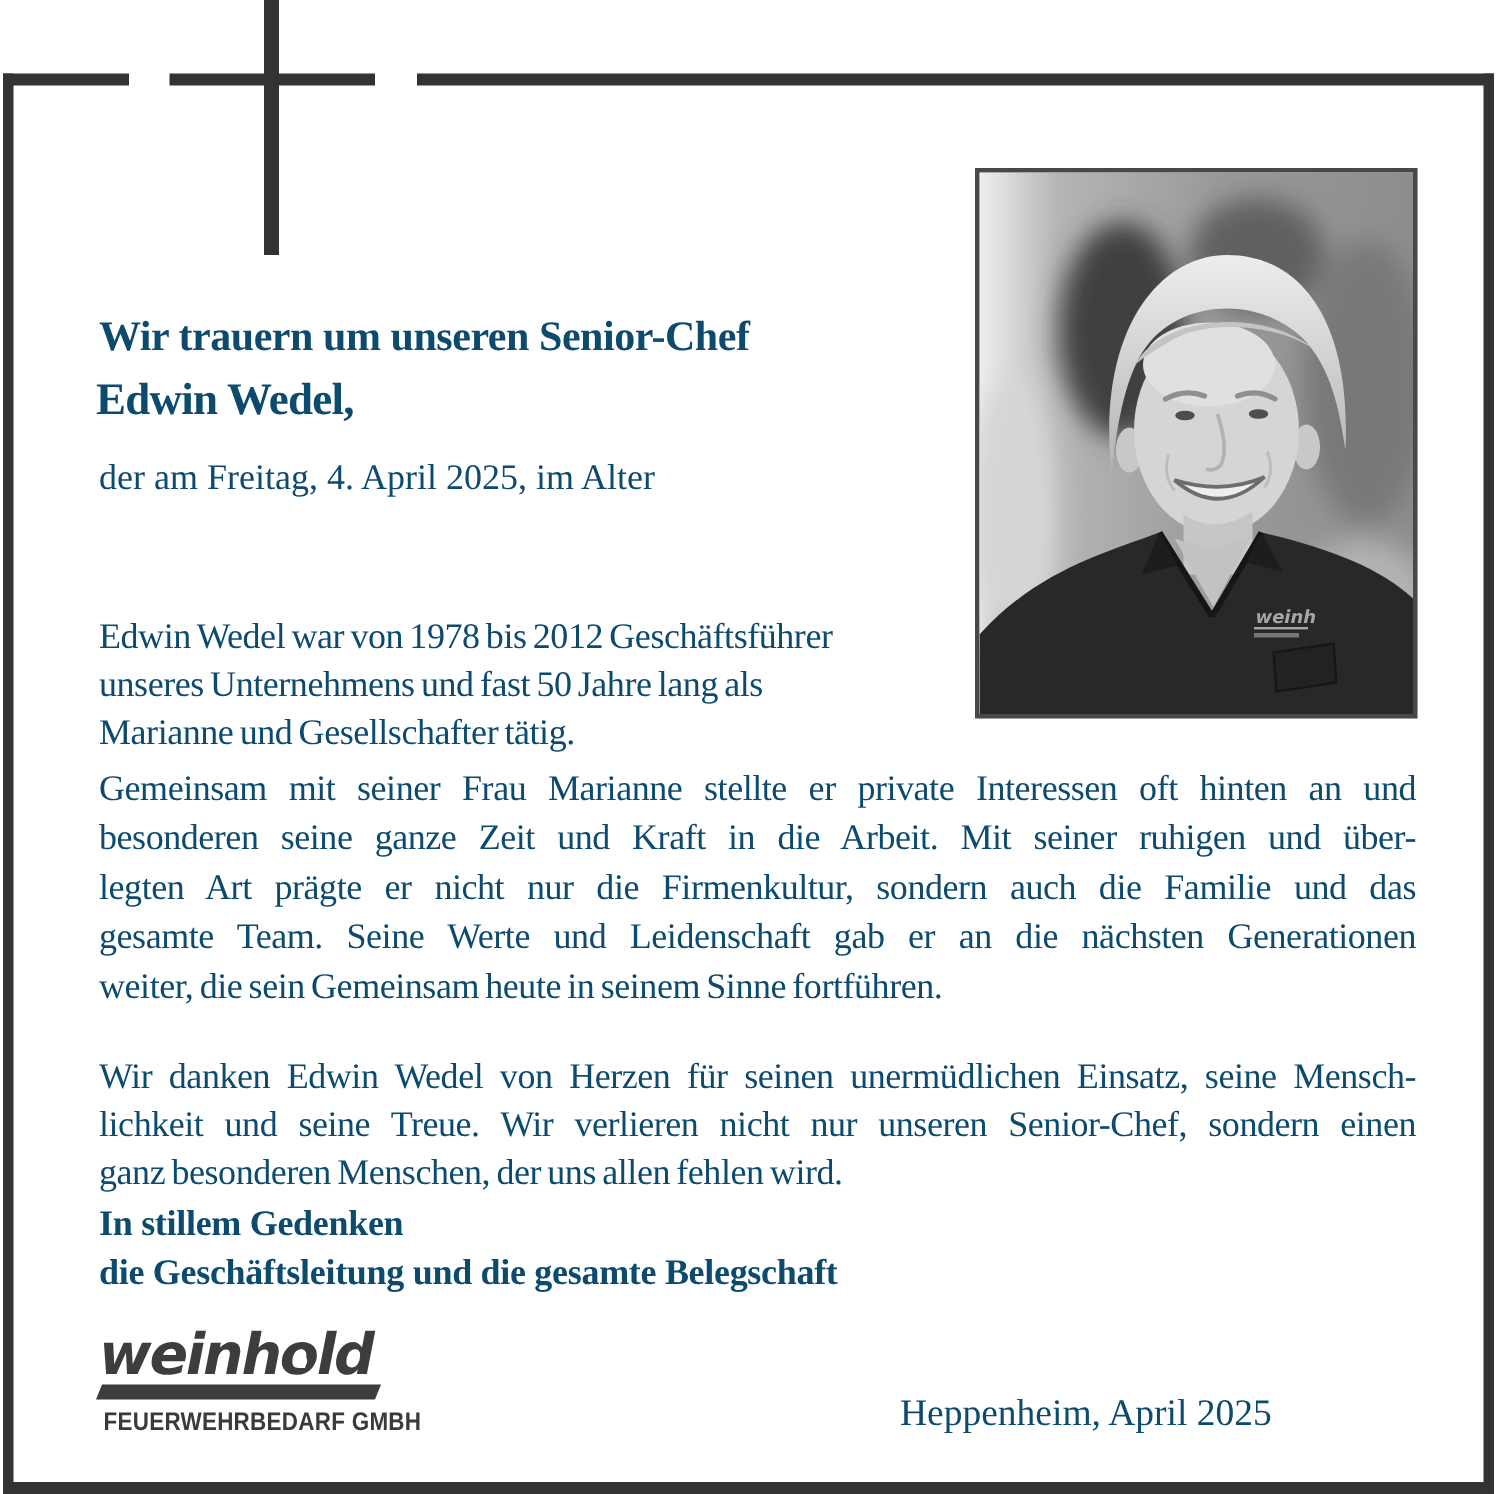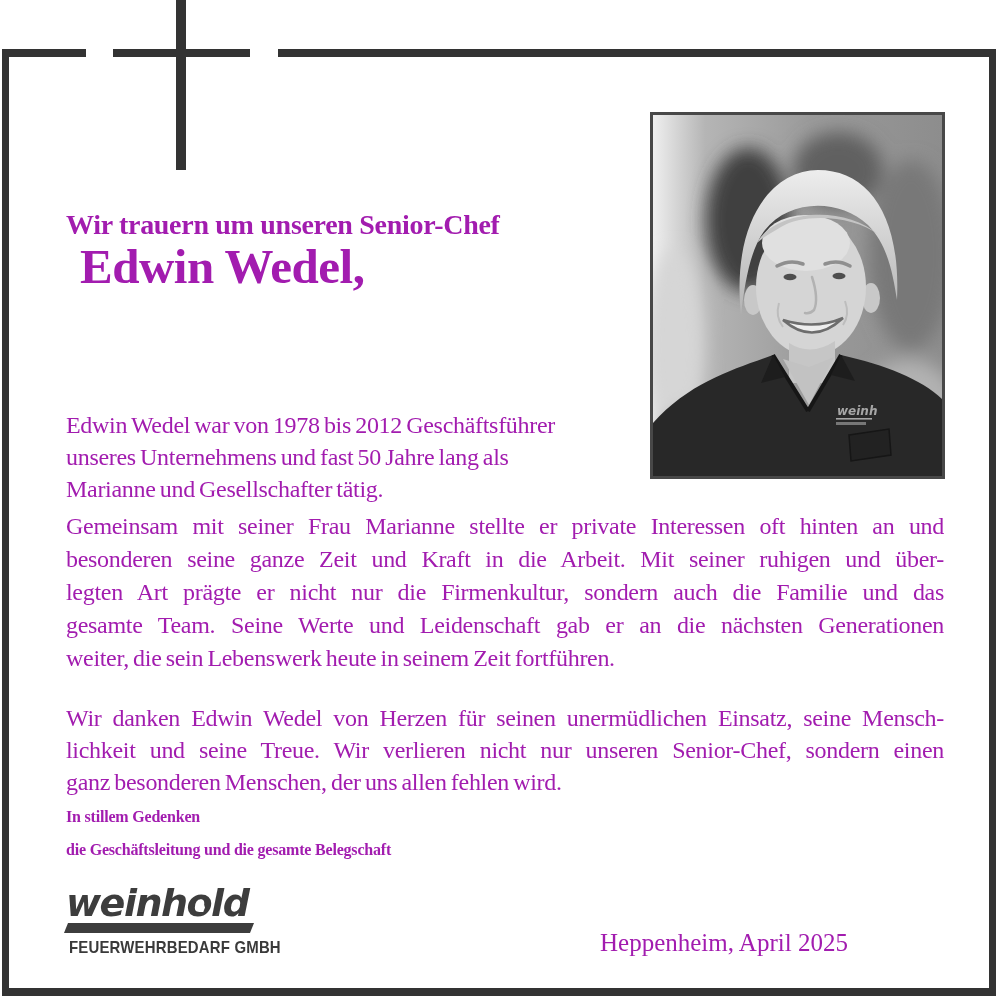--- a/index.html
+++ b/index.html
@@ -10,30 +10,30 @@
   .bar{position:absolute;background:#333333;}
   .frame-top-1{left:2px;top:49px;width:84px;height:8px;}
   .frame-top-2{left:113px;top:49px;width:137px;height:8px;}
   .frame-top-3{left:278px;top:49px;width:718px;height:8px;}
   .frame-left{left:2px;top:49px;width:7px;height:947px;}
   .frame-right{left:989px;top:49px;width:7px;height:947px;}
   .frame-bottom{left:2px;top:988px;width:994px;height:8px;}
   .cross-vertical{left:176px;top:0;width:10px;height:170px;}
 
   
-  .txt{position:absolute;color:#a21caf;}
+  .txt{position:absolute;color:#0c4a6e;}
   .title{left:66px;top:208px;font-size:28px;line-height:34px;font-weight:bold;letter-spacing:-0.3px;}
-  .name{left:80px;top:241px;font-size:49px;line-height:52px;font-weight:bold;letter-spacing:-0.5px;}
+  .name{left:64px;top:241px;font-size:30px;line-height:52px;font-weight:bold;letter-spacing:-0.5px;}
   .intro{left:66px;top:303px;font-size:24px;line-height:33px;}
   .para{font-size:24px;letter-spacing:-0.3px;word-spacing:-1.5px;}
   .para1{left:66px;top:409px;width:570px;line-height:32px;}
   .para2{left:66px;top:510px;width:878px;line-height:33px;}
   .para3{left:66px;top:702px;width:878px;line-height:32px;}
   .jline{text-align:justify;text-align-last:justify;white-space:nowrap;overflow:hidden;}
-  .signoff{left:66px;top:800px;font-size:16px;line-height:33px;font-weight:bold;letter-spacing:-0.2px;}
+  .signoff{left:66px;top:800px;font-size:24px;line-height:33px;font-weight:bold;letter-spacing:-0.2px;}
   .place-date{left:600px;top:929px;width:345px;text-align:left;font-size:25px;}
 
   
   .photo{position:absolute;left:650px;top:112px;width:289px;height:361px;border:3px solid #484848;background:#e5e5e5;}
   .photo svg{display:block;}
 
   
   .logo-name{left:66px;top:882px;font-family:"DejaVu Sans",sans-serif;font-style:italic;font-weight:bold;
              font-size:38px;line-height:42px;letter-spacing:-1.5px;color:#3d3d3d;}
   .logo-flame{position:absolute;left:197px;top:899px;width:8px;height:13px;background:#ffffff;
@@ -52,20 +52,21 @@
   <div class="bar frame-top-3"></div>
   <div class="bar cross-vertical"></div>
   <div class="bar frame-left"></div>
   <div class="bar frame-right"></div>
   <div class="bar frame-bottom"></div>
 
   <div class="txt title">Wir trauern um unseren Senior-Chef</div>
   <div class="txt name">Edwin Wedel,</div>
 
   <div class="txt intro">
+    <div>der am Freitag, 4. April 2025, im Alter</div>
   </div>
 
   <div class="photo">
     <svg width="289" height="361" viewBox="0 0 289 361" xmlns="http://www.w3.org/2000/svg">
       <defs>
         <linearGradient id="bgGrad" x1="0" y1="0" x2="1" y2="0">
           <stop offset="0" stop-color="#efefef"></stop>
           <stop offset="0.18" stop-color="#b5b5b5"></stop>
           <stop offset="0.55" stop-color="#9a9a9a"></stop>
           <stop offset="1" stop-color="#8d8d8d"></stop>
@@ -141,21 +142,21 @@
     <div>Edwin Wedel war von 1978 bis 2012 Geschäftsführer</div>
     <div>unseres Unternehmens und fast 50 Jahre lang als</div>
     <div>Marianne und Gesellschafter tätig.</div>
   </div>
 
   <div class="txt para para2">
     <div class="jline">Gemeinsam mit seiner Frau Marianne stellte er private Interessen oft hinten an und</div>
     <div class="jline">besonderen seine ganze Zeit und Kraft in die Arbeit. Mit seiner ruhigen und über-</div>
     <div class="jline">legten Art prägte er nicht nur die Firmenkultur, sondern auch die Familie und das</div>
     <div class="jline">gesamte Team. Seine Werte und Leidenschaft gab er an die nächsten Generationen</div>
-    <div>weiter, die sein Lebenswerk heute in seinem Zeit fortführen.</div>
+    <div>weiter, die sein Gemeinsam heute in seinem Sinne fortführen.</div>
   </div>
 
   <div class="txt para para3">
     <div class="jline">Wir danken Edwin Wedel von Herzen für seinen unermüdlichen Einsatz, seine Mensch-</div>
     <div class="jline">lichkeit und seine Treue. Wir verlieren nicht nur unseren Senior-Chef, sondern einen</div>
     <div>ganz besonderen Menschen, der uns allen fehlen wird.</div>
   </div>
 
   <div class="txt signoff">
     <div>In stillem Gedenken</div>

